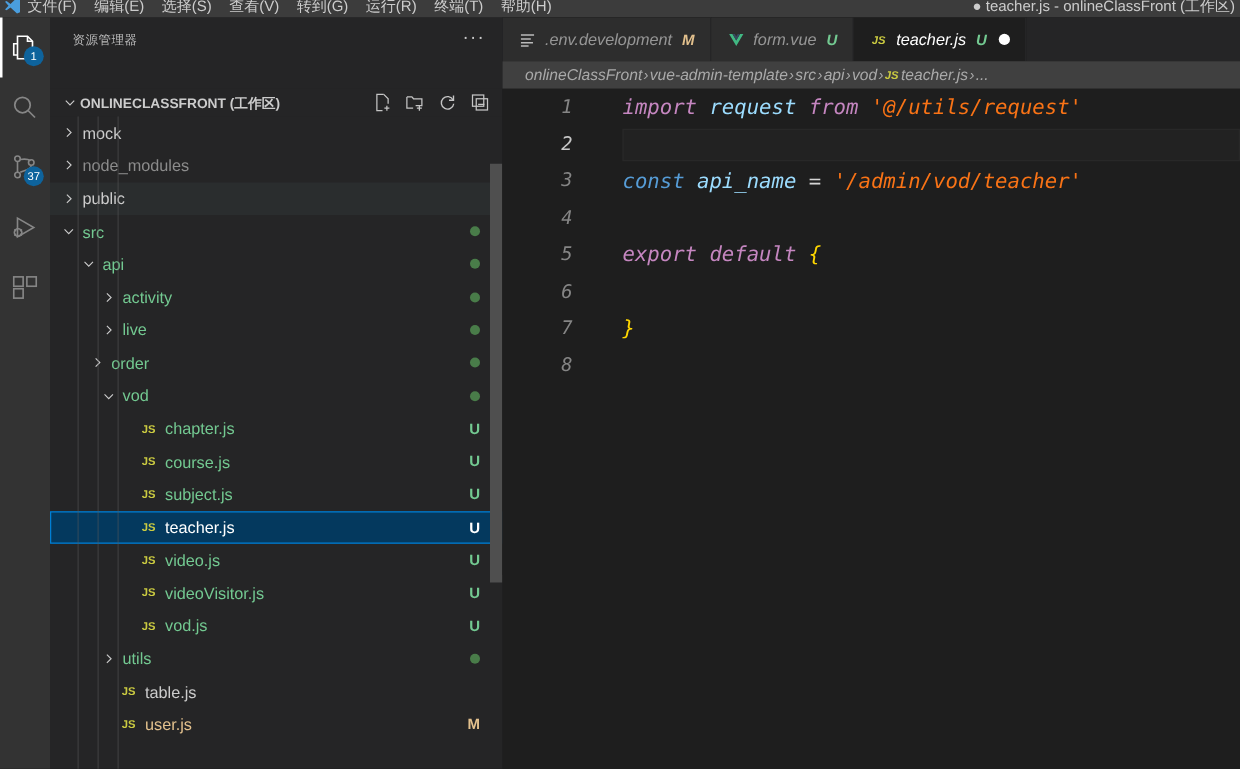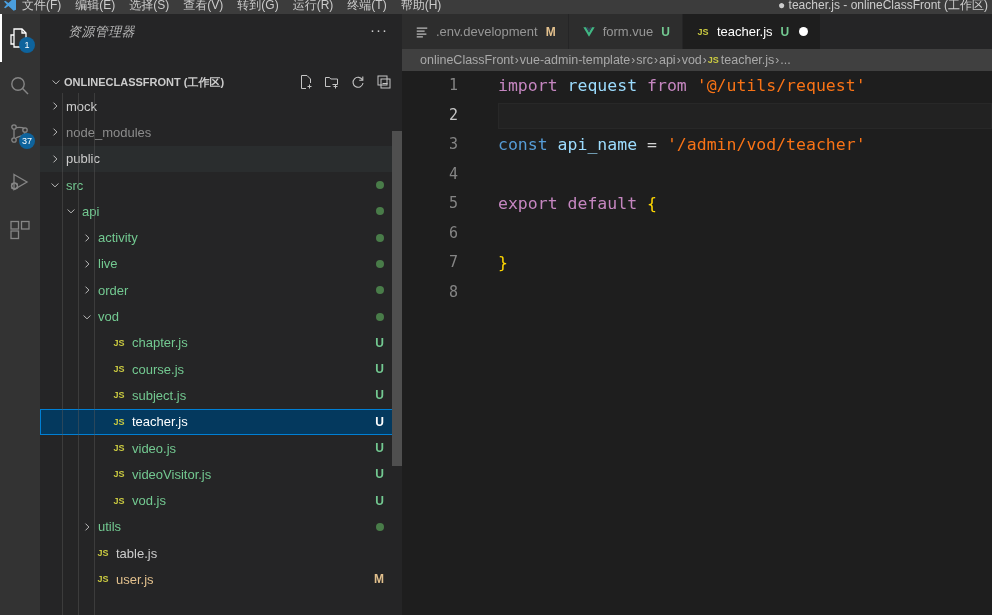--- a/index.html
+++ b/index.html
@@ -56,22 +56,22 @@
   
   #sidebar {
     position: absolute; left: 40px; top: 14px; width: 362px; height: 601px;
     background: #252526; color: #cccccc; overflow: hidden;
   }
   #sb-title {
     position: absolute; left: 0; top: 0; width: 362px; height: 35px;
     display: flex; align-items: center;
   }
   #sb-title .txt {
-    margin-left: 28px; font-size: 13px; letter-spacing: .4px;
-    color: #bbbbbb; text-transform: none; font-style: italic;
+    margin-left: 18px; font-size: 10px; letter-spacing: .4px;
+    color: #bbbbbb; text-transform: none;
   }
   #sb-title .more {
     position: absolute; right: 14px; top: 8px;
     color: #cccccc; font-size: 15px; line-height: 16px; letter-spacing: 1px;
   }
 
   .sec-head {
     height: 22px; display: flex; align-items: center;
     font-size: 11px; font-weight: bold; color: #cccccc;
     padding-left: 8px; position: relative;
@@ -133,20 +133,21 @@
   
   #sb-scroll {
     position: absolute; right: 0; top: 117px; width: 10px; height: 335px;
     background: #4f4f4f;
   }
 
   
   #editor {
     position: absolute; left: 402px; top: 14px; width: 590px; height: 446px;
     background: #1e1e1e;
+    font-style: italic;
   }
   #tabs {
     position: absolute; left: 0; top: 0; width: 590px; height: 35px;
     background: #252526; display: flex; overflow: hidden;
   }
   .tab {
     height: 35px; display: flex; align-items: center; gap: 6px;
     padding: 0 12px; font-size: 13px; color: #969696;
     background: #2d2d2d; border-right: 1px solid #252526;
     white-space: nowrap; cursor: pointer; position: relative; flex: none;
@@ -368,21 +369,21 @@
       </div>
       <div class="row" style="padding-left: 40px;">
         <span class="twisty">
           <svg width="12" height="12" viewBox="0 0 16 16">
             <path d="M6 3.5 10.5 8 6 12.5" fill="none" stroke="#cccccc" stroke-width="1.2"></path>
           </svg>
         </span>
         <span class="lbl c-green">live</span>
         <span class="gdot"></span>
       </div>
-      <div class="row" style="padding-left: 40px;">
+      <div class="row" style="padding-left: 31px;">
         <span class="twisty">
           <svg width="12" height="12" viewBox="0 0 16 16">
             <path d="M6 3.5 10.5 8 6 12.5" fill="none" stroke="#cccccc" stroke-width="1.2"></path>
           </svg>
         </span>
         <span class="lbl c-green">order</span>
         <span class="gdot"></span>
       </div>
       <div class="row" style="padding-left: 40px;">
         <span class="twisty">

